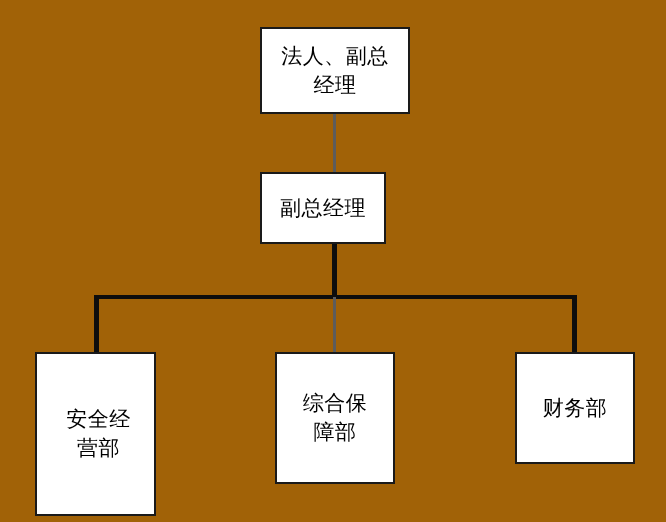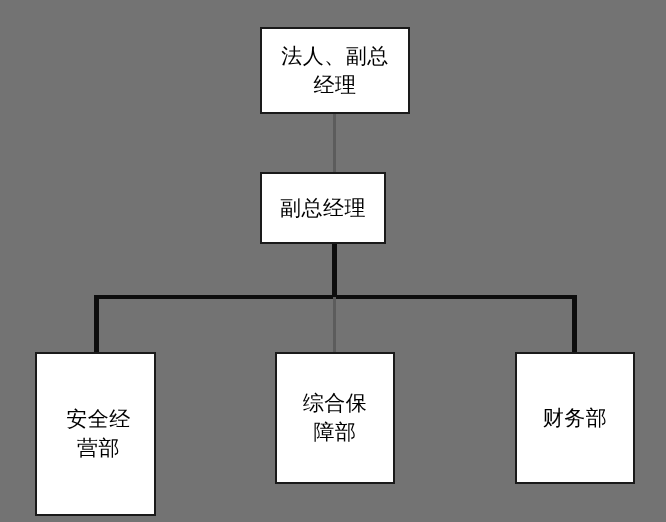--- a/index.html
+++ b/index.html
@@ -4,21 +4,21 @@
 <style>
   html, body {
     margin: 0;
     padding: 0;
     background: #ffffff;
   }
   #chart-root {
     position: relative;
     width: 666px;
     height: 522px;
-    background: #737373;
+    background: #a16207;
     font-family: "DejaVu Sans", "Liberation Sans", sans-serif;
     overflow: hidden;
   }
   .node {
     position: absolute;
     box-sizing: border-box;
     background: #ffffff;
     border: 2px solid #1a1a1a;
     display: flex;
     align-items: center;
@@ -32,21 +32,21 @@
     color: #000000;
     letter-spacing: 0.5px;
     white-space: pre-line;
     display: block;
   }
   
   #node-top      { left: 260px; top: 27px;  width: 150px; height: 87px; }
   #node-mid      { left: 260px; top: 172px; width: 126px; height: 72px; }
   #node-left     { left: 35px;  top: 352px; width: 121px; height: 164px; padding-left: 6px; }
   #node-center   { left: 275px; top: 352px; width: 120px; height: 132px; }
-  #node-right    { left: 515px; top: 352px; width: 120px; height: 132px; }
+  #node-right    { left: 515px; top: 352px; width: 120px; height: 112px; }
 
   
   .conn {
     position: absolute;
     z-index: 1;
   }
   .v-thin {
     width: 3px;
     background: #5c5c5c;
   }

